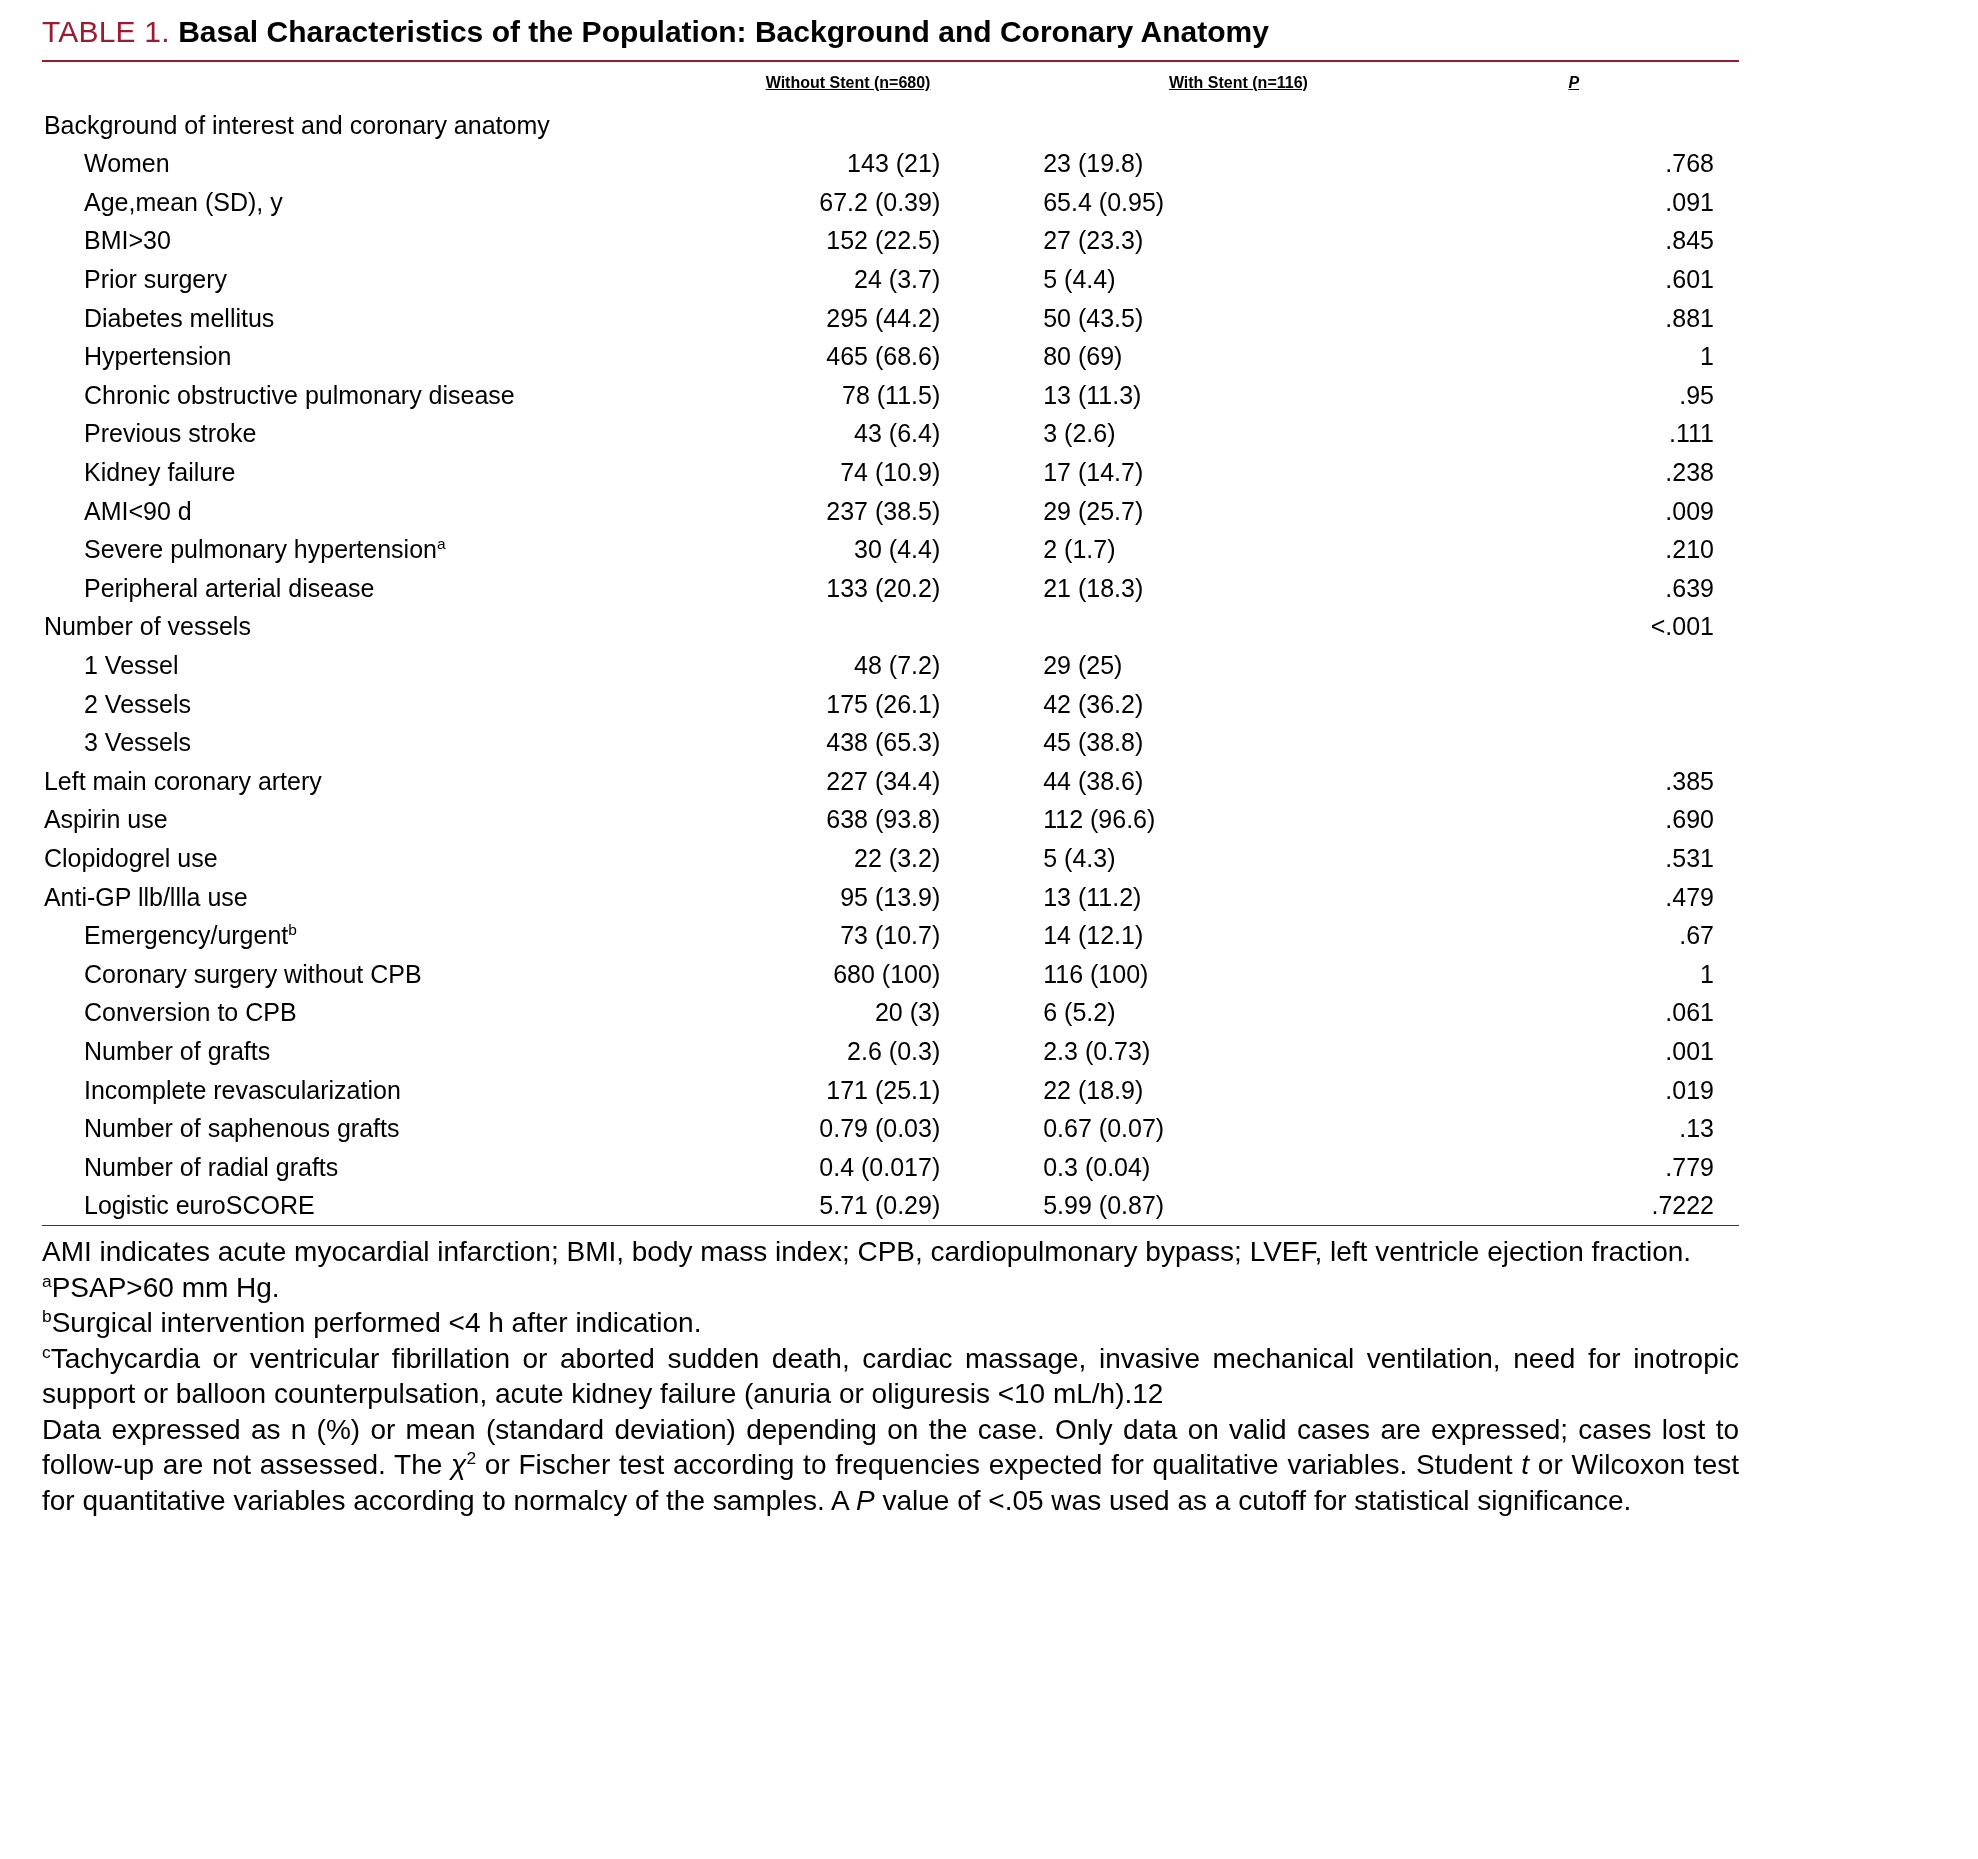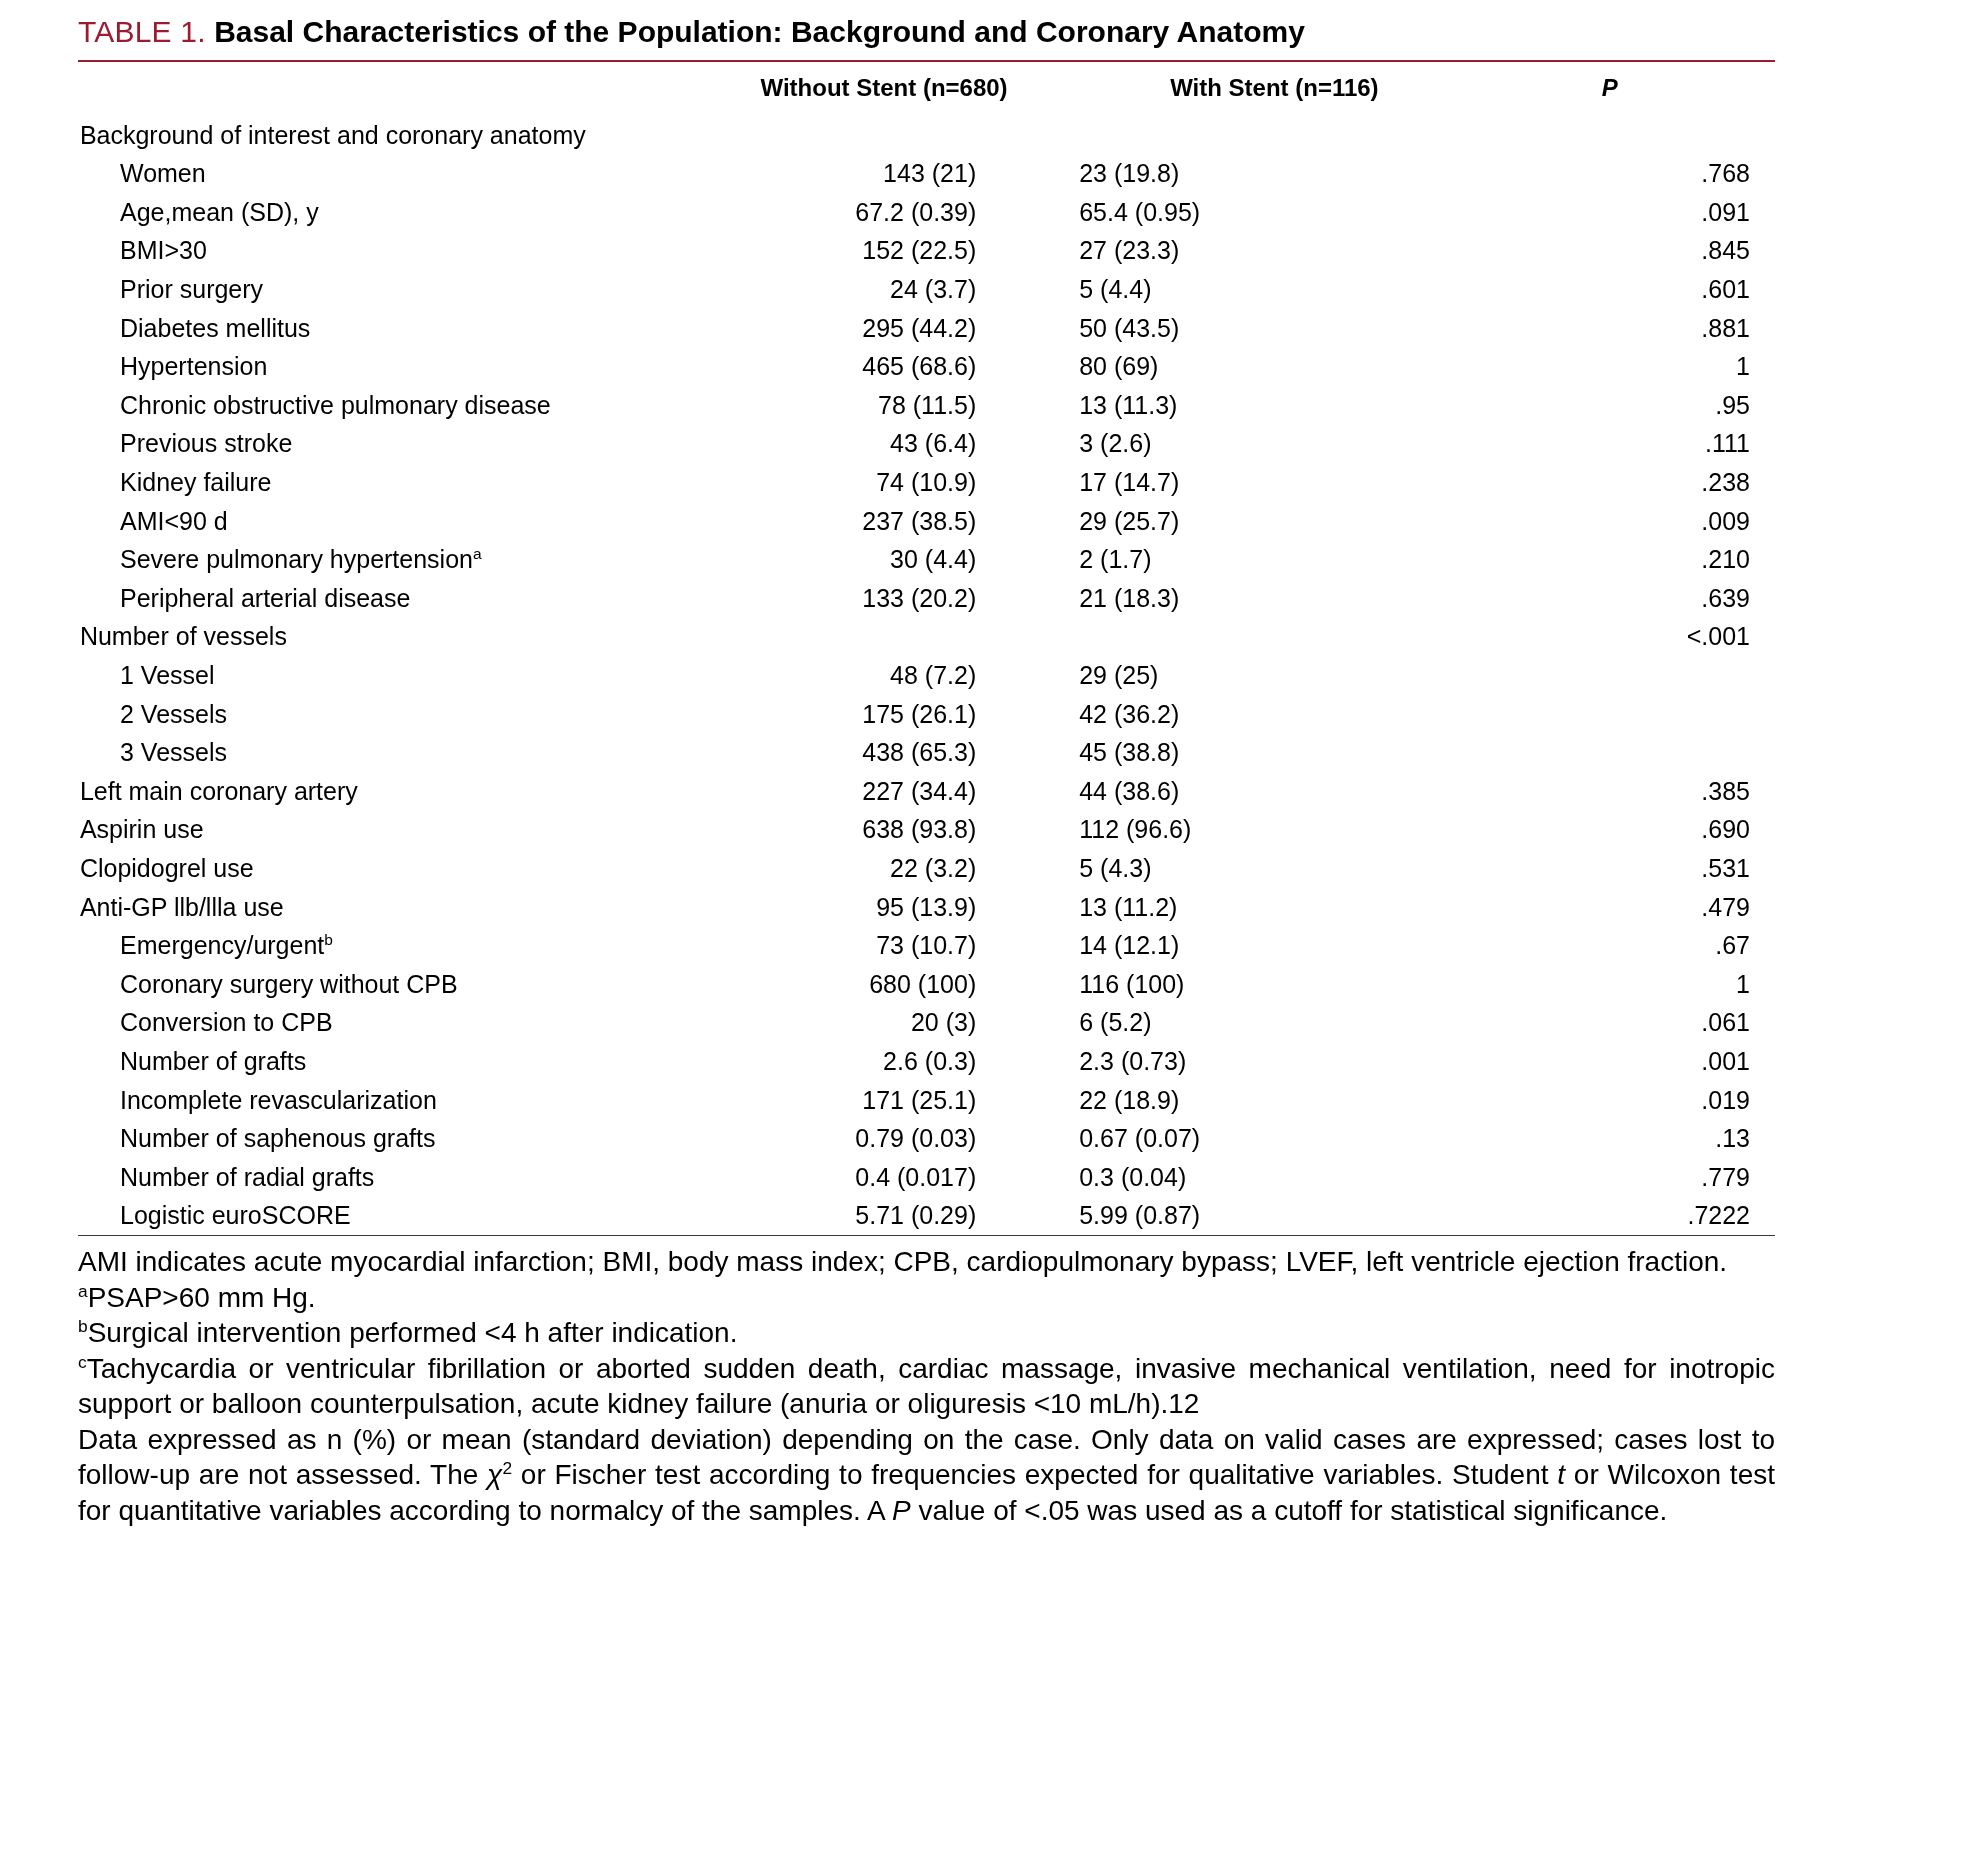--- a/index.html
+++ b/index.html
@@ -9,21 +9,20 @@
   }
   body {
     font-family: "Liberation Sans", sans-serif;
     color: #000000;
     width: 1979px;
   }
   .page {
     width: 1781px;
     box-sizing: border-box;
     padding: 13.4px 42px 17px 42px;
-    margin-left: 36px;
   }
   .table-title {
     font-size: 30px;
     line-height: 1.25;
     padding-bottom: 9.6px;
     white-space: nowrap;
   }
   .table-title .tnum {
     color: #9b1b30;
     font-weight: normal;
@@ -44,24 +43,25 @@
     border-collapse: collapse;
     font-size: 25px;
   }
   table.maintable col.c-label { width: 36%; }
   table.maintable col.c-a { width: 23%; }
   table.maintable col.c-b { width: 23%; }
   table.maintable col.c-p { width: 18%; }
 
   thead th {
     font-weight: bold;
-    font-size: 24px;
+    font-size: 16px;
     padding: 11.5px 0 13.4px 0;
     text-align: center;
     vertical-align: bottom;
+    text-decoration: underline;
   }
   thead th.blank { text-align: left; }
   thead th.p-head { font-style: italic; padding-right: 25px; }
 
   tbody td {
     padding: 4.3px 0;
     vertical-align: top;
     line-height: 1.2;
   }
   td.lab { text-align: left; padding-left: 1.9px; white-space: nowrap; }

